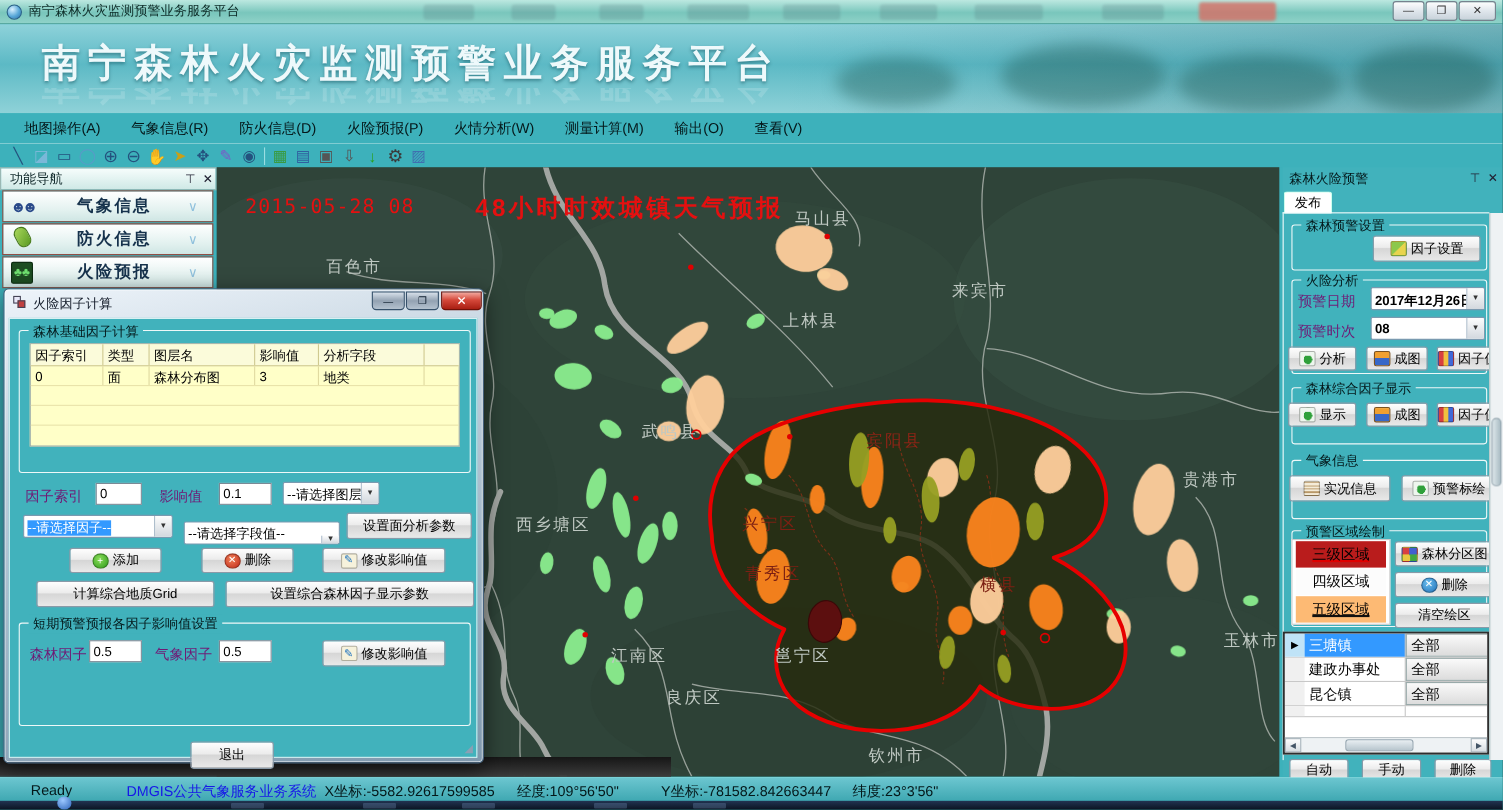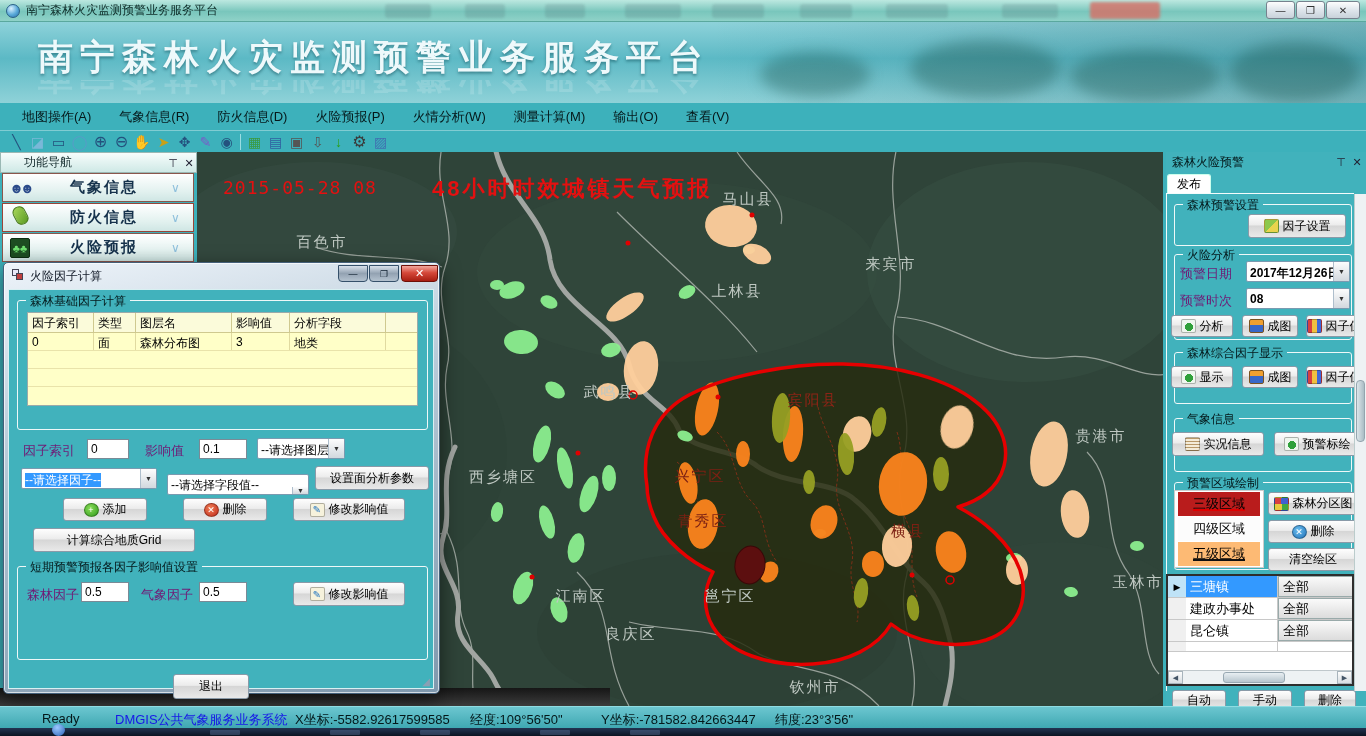--- a/index.html
+++ b/index.html
@@ -33,21 +33,21 @@
   .menu-item { font-size:13px; color:#05181a; padding:0 14px; line-height:27px; white-space:nowrap; }
   .toolbar { left:0; top:130px; width:1366px; height:22px; background:#3db1bb; border-top:1px solid rgba(255,255,255,.35);
     display:flex; align-items:center; padding-left:6px; }
   .tool { width:21px; height:20px; display:flex; align-items:center; justify-content:center; font-size:14px; color:#24527e; }
   .tool-sep { width:1px; height:16px; background:#9adde2; margin:0 3px; }
 
   
   .lpanel { left:0; top:152px; width:197px; height:554px; background:#3db1bb; z-index:1; }
   .lp-head { position:absolute; left:0; top:0; width:197px; height:21px;
     background:linear-gradient(#f7fdfc,#cfe9e6); border:1px solid #9ab8b4;
-    display:flex; align-items:center; font-size:12px; padding-left:23px; color:#10282a; }
+    display:flex; align-items:center; font-size:12px; padding-left:8px; color:#10282a; }
   .lp-tool { position:absolute; top:3px; width:14px; height:14px; font-size:11px; color:#223; text-align:center; line-height:14px; }
   .lp-item { position:absolute; left:2px; width:192px; height:29px;
     background:linear-gradient(#ffffff,#e2f1ef 65%,#cfe6e4); border:1px solid #8a564c; display:flex; align-items:center; }
   .lp-ico { width:34px; text-align:center; }
   .lp-label { flex:1; text-align:center; font-weight:bold; font-size:15px; color:#16324c; letter-spacing:2px; }
   .lp-chev { width:22px; color:#8fc0dc; font-size:12px; }
   .forest-ico { display:inline-block; width:20px; height:20px; background:#1d4d22; border:1px solid #0d2d12; border-radius:2px;
     color:#6fe070; font-size:11px; line-height:18px; }
   .mouse-ico { display:inline-block; width:13px; height:19px; border-radius:6px; transform:rotate(-28deg);
     background:linear-gradient(145deg,#aad85c,#5a9a22); border:1px solid #47791a; }
@@ -416,20 +416,23 @@
       <span>删除</span>
     </div>
     <div class="btn" style="left:284px;top:208px;width:112px;height:23px;">
       <span class="mi mi-edit">✎</span>
       <span>修改影响值</span>
     </div>
 
     <div class="btn" style="left:24px;top:238px;width:162px;height:24px;">
       <span>计算综合地质Grid</span>
     </div>
+    <div class="btn" style="left:196px;top:238px;width:226px;height:24px;">
+      <span>设置综合森林因子显示参数</span>
+    </div>
 
     <div class="grp" style="left:8px;top:276px;width:411px;height:94px;">
       <span class="grp-t">短期预警预报各因子影响值设置</span>
     </div>
     <span class="lbl" style="left:18px;top:296px;">森林因子</span>
     <input class="tinput" style="left: 72px; top: 292px; width: 48px;" value="0.5">
     <span class="lbl" style="left:132px;top:296px;">气象因子</span>
     <input class="tinput" style="left: 190px; top: 292px; width: 48px;" value="0.5">
     <div class="btn" style="left:284px;top:292px;width:112px;height:24px;">
       <span class="mi mi-edit">✎</span>
@@ -571,21 +574,21 @@
   <div class="btn" style="left:138px;top:538px;width:52px;height:20px;">
     <span>删除</span>
   </div>
 
   <div class="vscroll">
     <span class="vs-thumb"></span>
   </div>
 </div>
 
 <div class="abs statusbar">
-  <span class="sb" style="left:42px;">Ready</span>
+  <span class="sb" style="left:28px;">Ready</span>
   <span class="sb sb-blue" style="left:115px;">DMGIS公共气象服务业务系统</span>
   <span class="sb" style="left:295px;">X坐标:-5582.92617599585</span>
   <span class="sb" style="left:470px;">经度:109°56'50"</span>
   <span class="sb" style="left:601px;">Y坐标:-781582.842663447</span>
   <span class="sb" style="left:775px;">纬度:23°3'56"</span>
 </div>
 
 <div class="abs taskbar">
   <span class="orb"></span>
   <span class="tk-ghost" style="left:210px;"></span>

